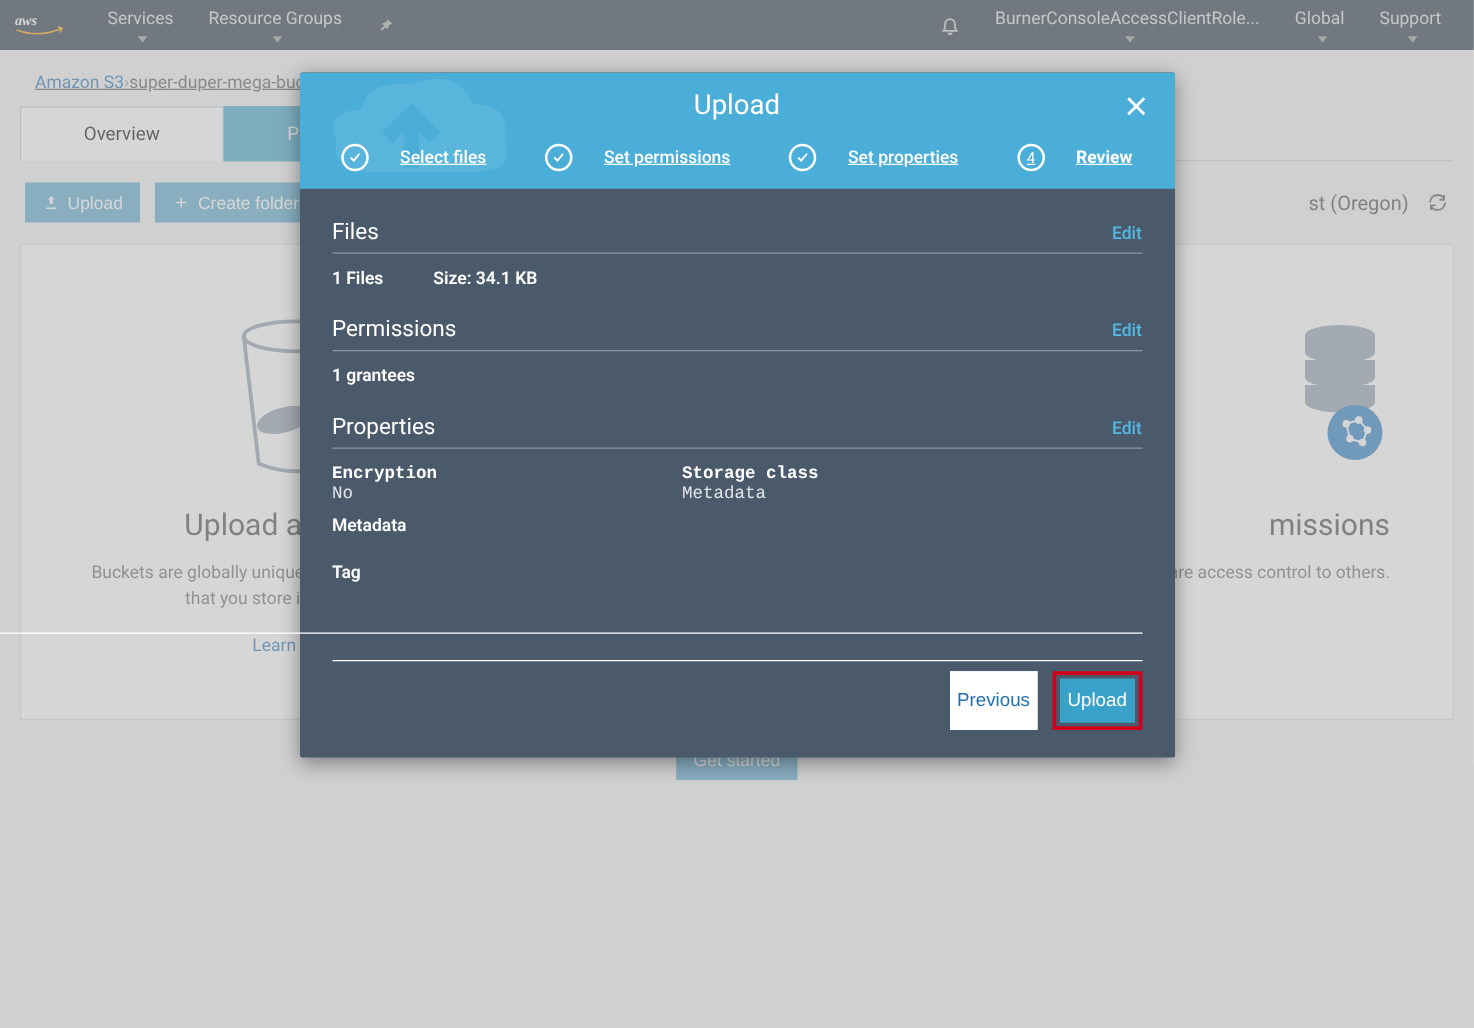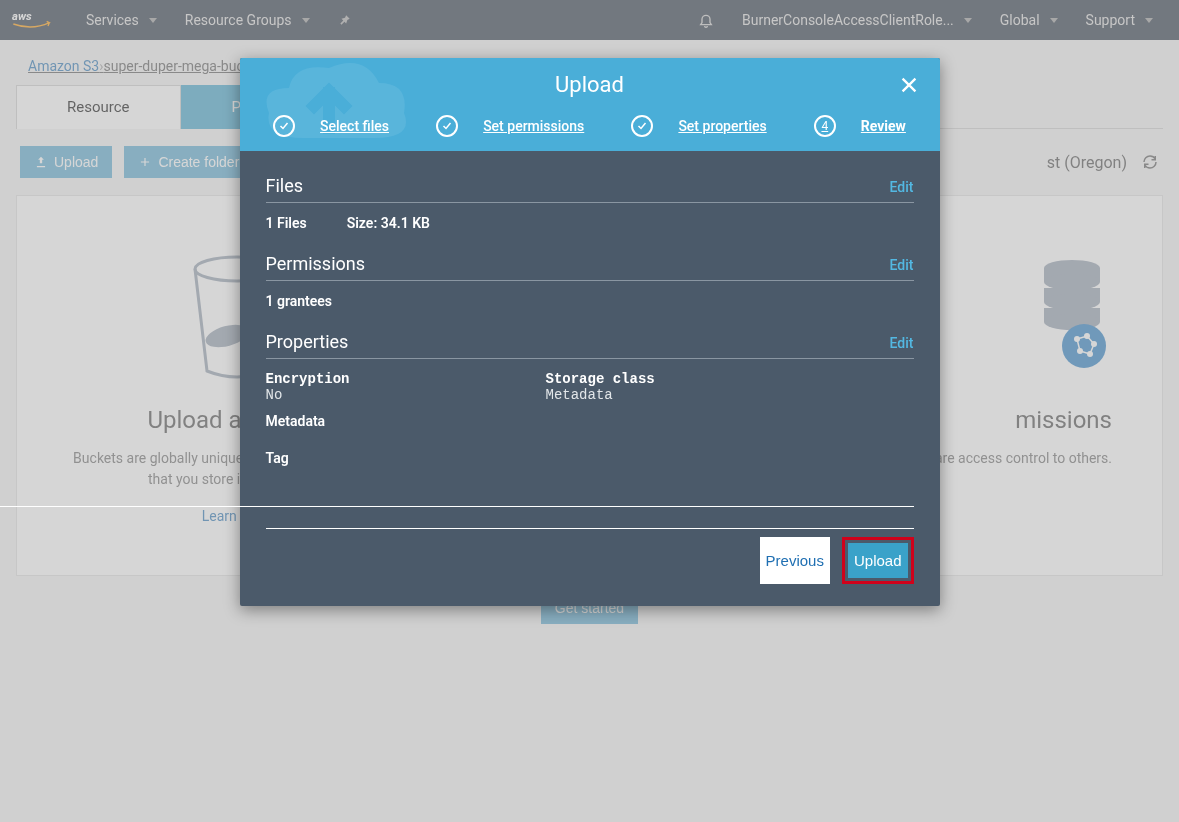--- a/index.html
+++ b/index.html
@@ -1,22 +1,22 @@
 <!DOCTYPE html>
 <html><head>
 <meta charset="utf-8">
 <style>
 * { box-sizing: border-box; margin: 0; padding: 0; }
 body { font-family: -apple-system, BlinkMacSystemFont, "Segoe UI", Roboto, Arial, sans-serif; background: #f2f2f2; width: 1179px; height: 822px; overflow: hidden; position: relative; }
 
 
 .topnav { background: #232f3e; height: 40px; display: flex; align-items: center; padding: 0 12px; color: #ddd; font-size: 14px; }
-.aws-logo { display: flex; align-items: flex-end; margin-right: 20px; }
+.aws-logo { display: flex; align-items: flex-end; margin-right: 20px; font-family: Liberation Serif, serif; }
 .aws-logo svg { width: 40px; height: 24px; }
-.nav-item { padding: 0 14px; cursor: pointer; display: flex; align-items: center; gap: 6px; color: #ddd; }
+.nav-item { padding: 0 14px; cursor: pointer; display: flex; align-items: center; gap: 6px; color: #ddd; flex-direction: column; }
 .nav-spacer { flex: 1; }
 .chevron-down { display: inline-block; width: 0; height: 0; border-left: 4px solid transparent; border-right: 4px solid transparent; border-top: 5px solid #999; margin-left: 4px; }
 
 
 .breadcrumb { padding: 18px 28px 10px; font-size: 14px; color: #555; display:flex; align-items:flex-end; gap:0;text-decoration:underline;}
 .breadcrumb a { color: #1f6fb2; text-decoration: none; }
 .breadcrumb .sep { color: #999; }
 
 
 .tabs { display: flex; border-bottom: 1px solid #ccc; margin: 0 16px; }
@@ -114,21 +114,21 @@
     </div>
 </div>
 
 <div class="breadcrumb">
   <a href="#">Amazon S3</a>
   <span class="sep">›</span>
   <span>super-duper-mega-bucket</span>
 </div>
 
 <div class="tabs">
-  <div class="tab">Resource</div>
+  <div class="tab">Overview</div>
   <div class="tab inactive">P</div>
 </div>
 
 <div class="actionbar">
   <button class="btn">
       <svg width="14" height="14" viewBox="0 0 24 24" fill="#fff">
         <path d="M12 3l5 5h-3v6h-4V8H7zM5 19h14v2H5z"></path>
       </svg>
       <span>Upload</span>
     </button>

